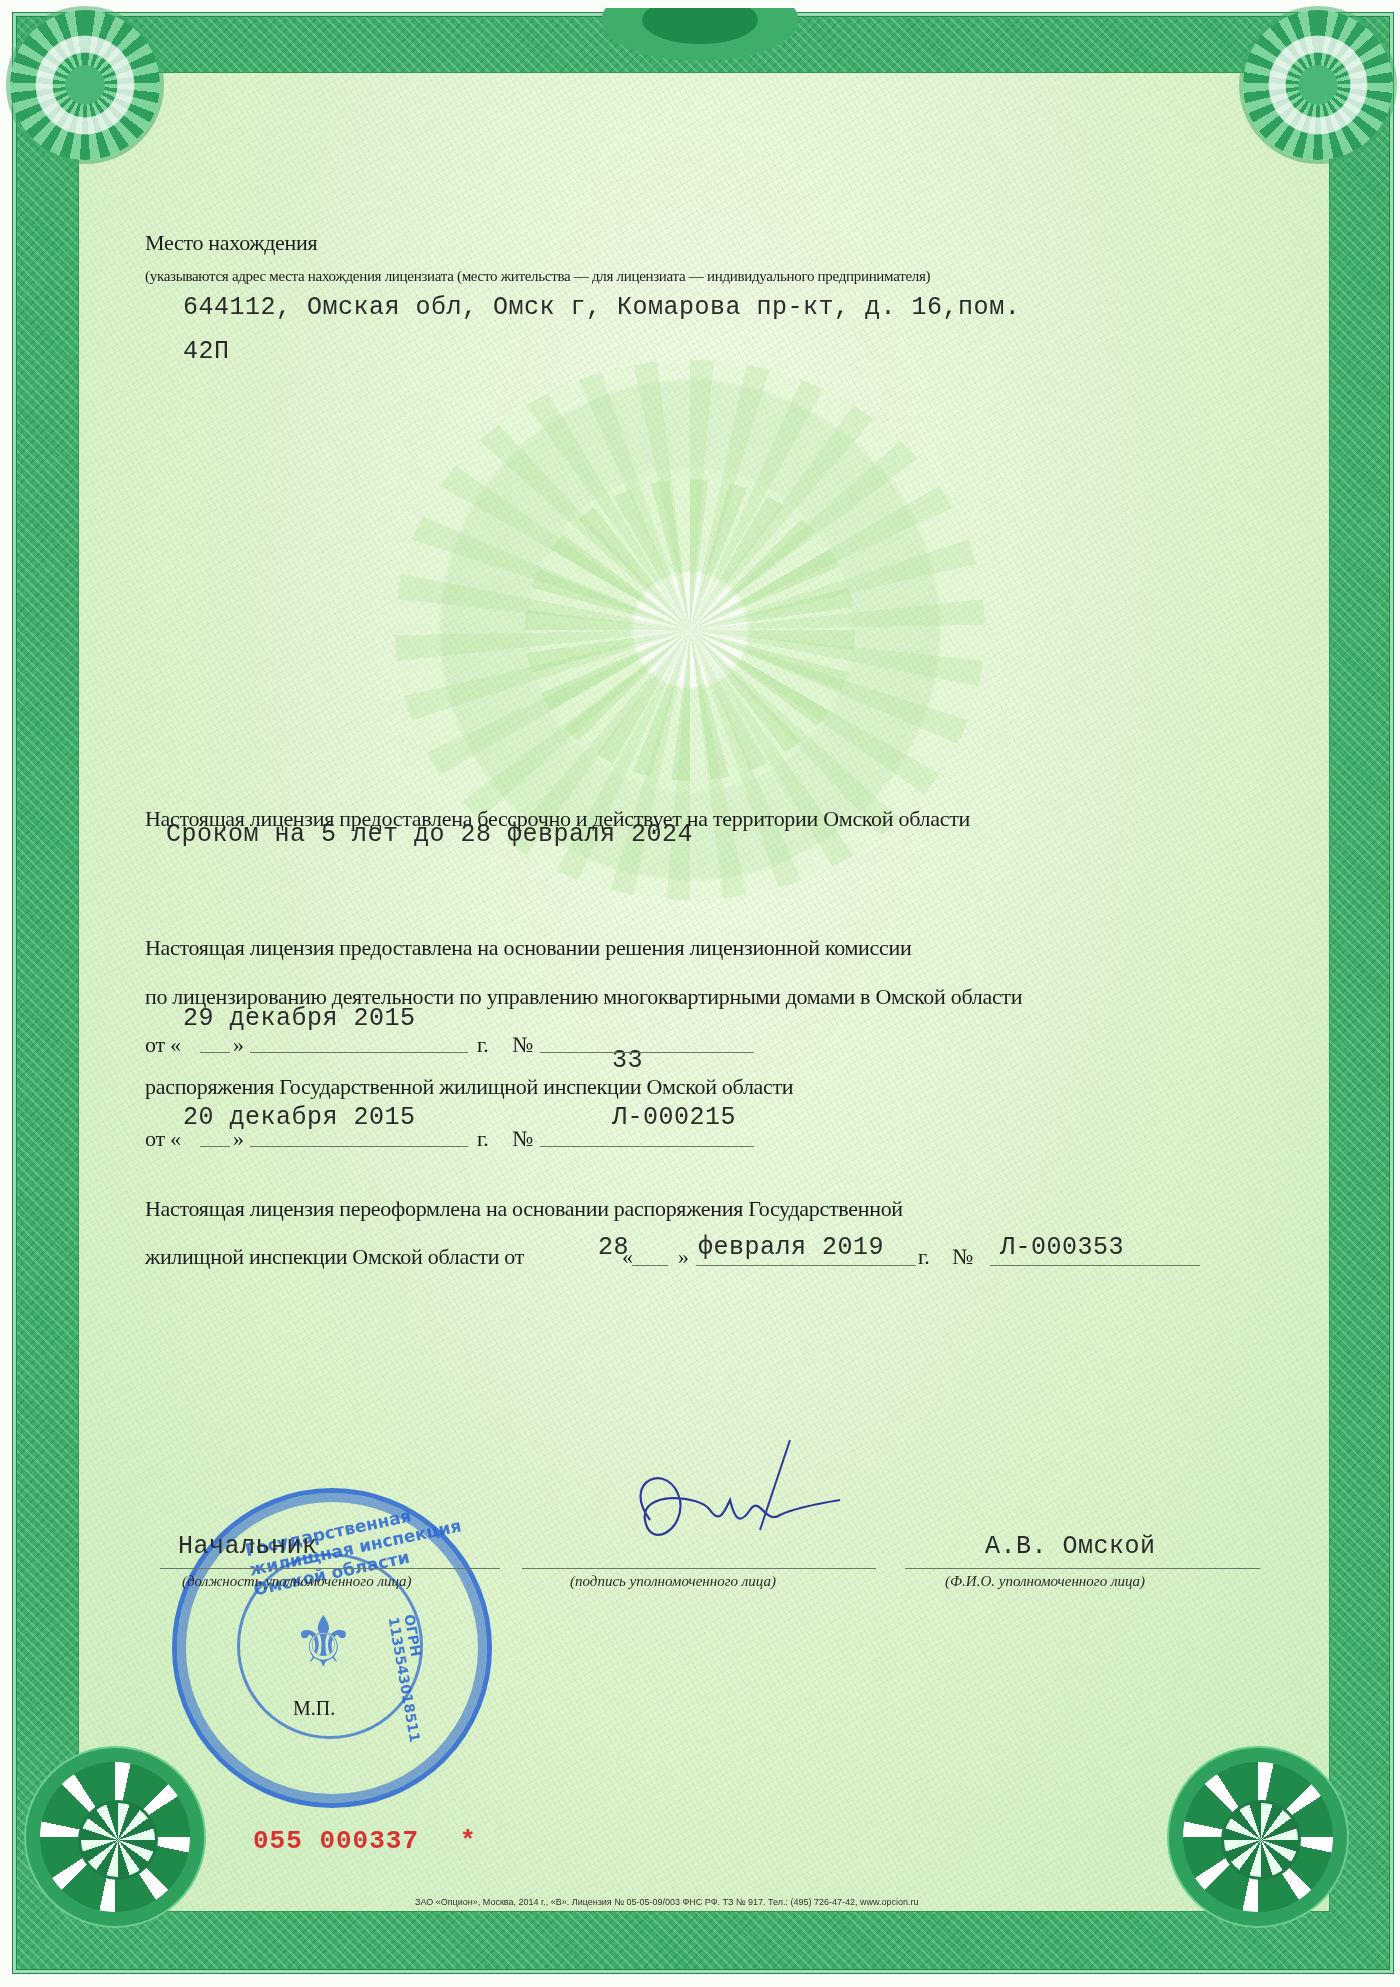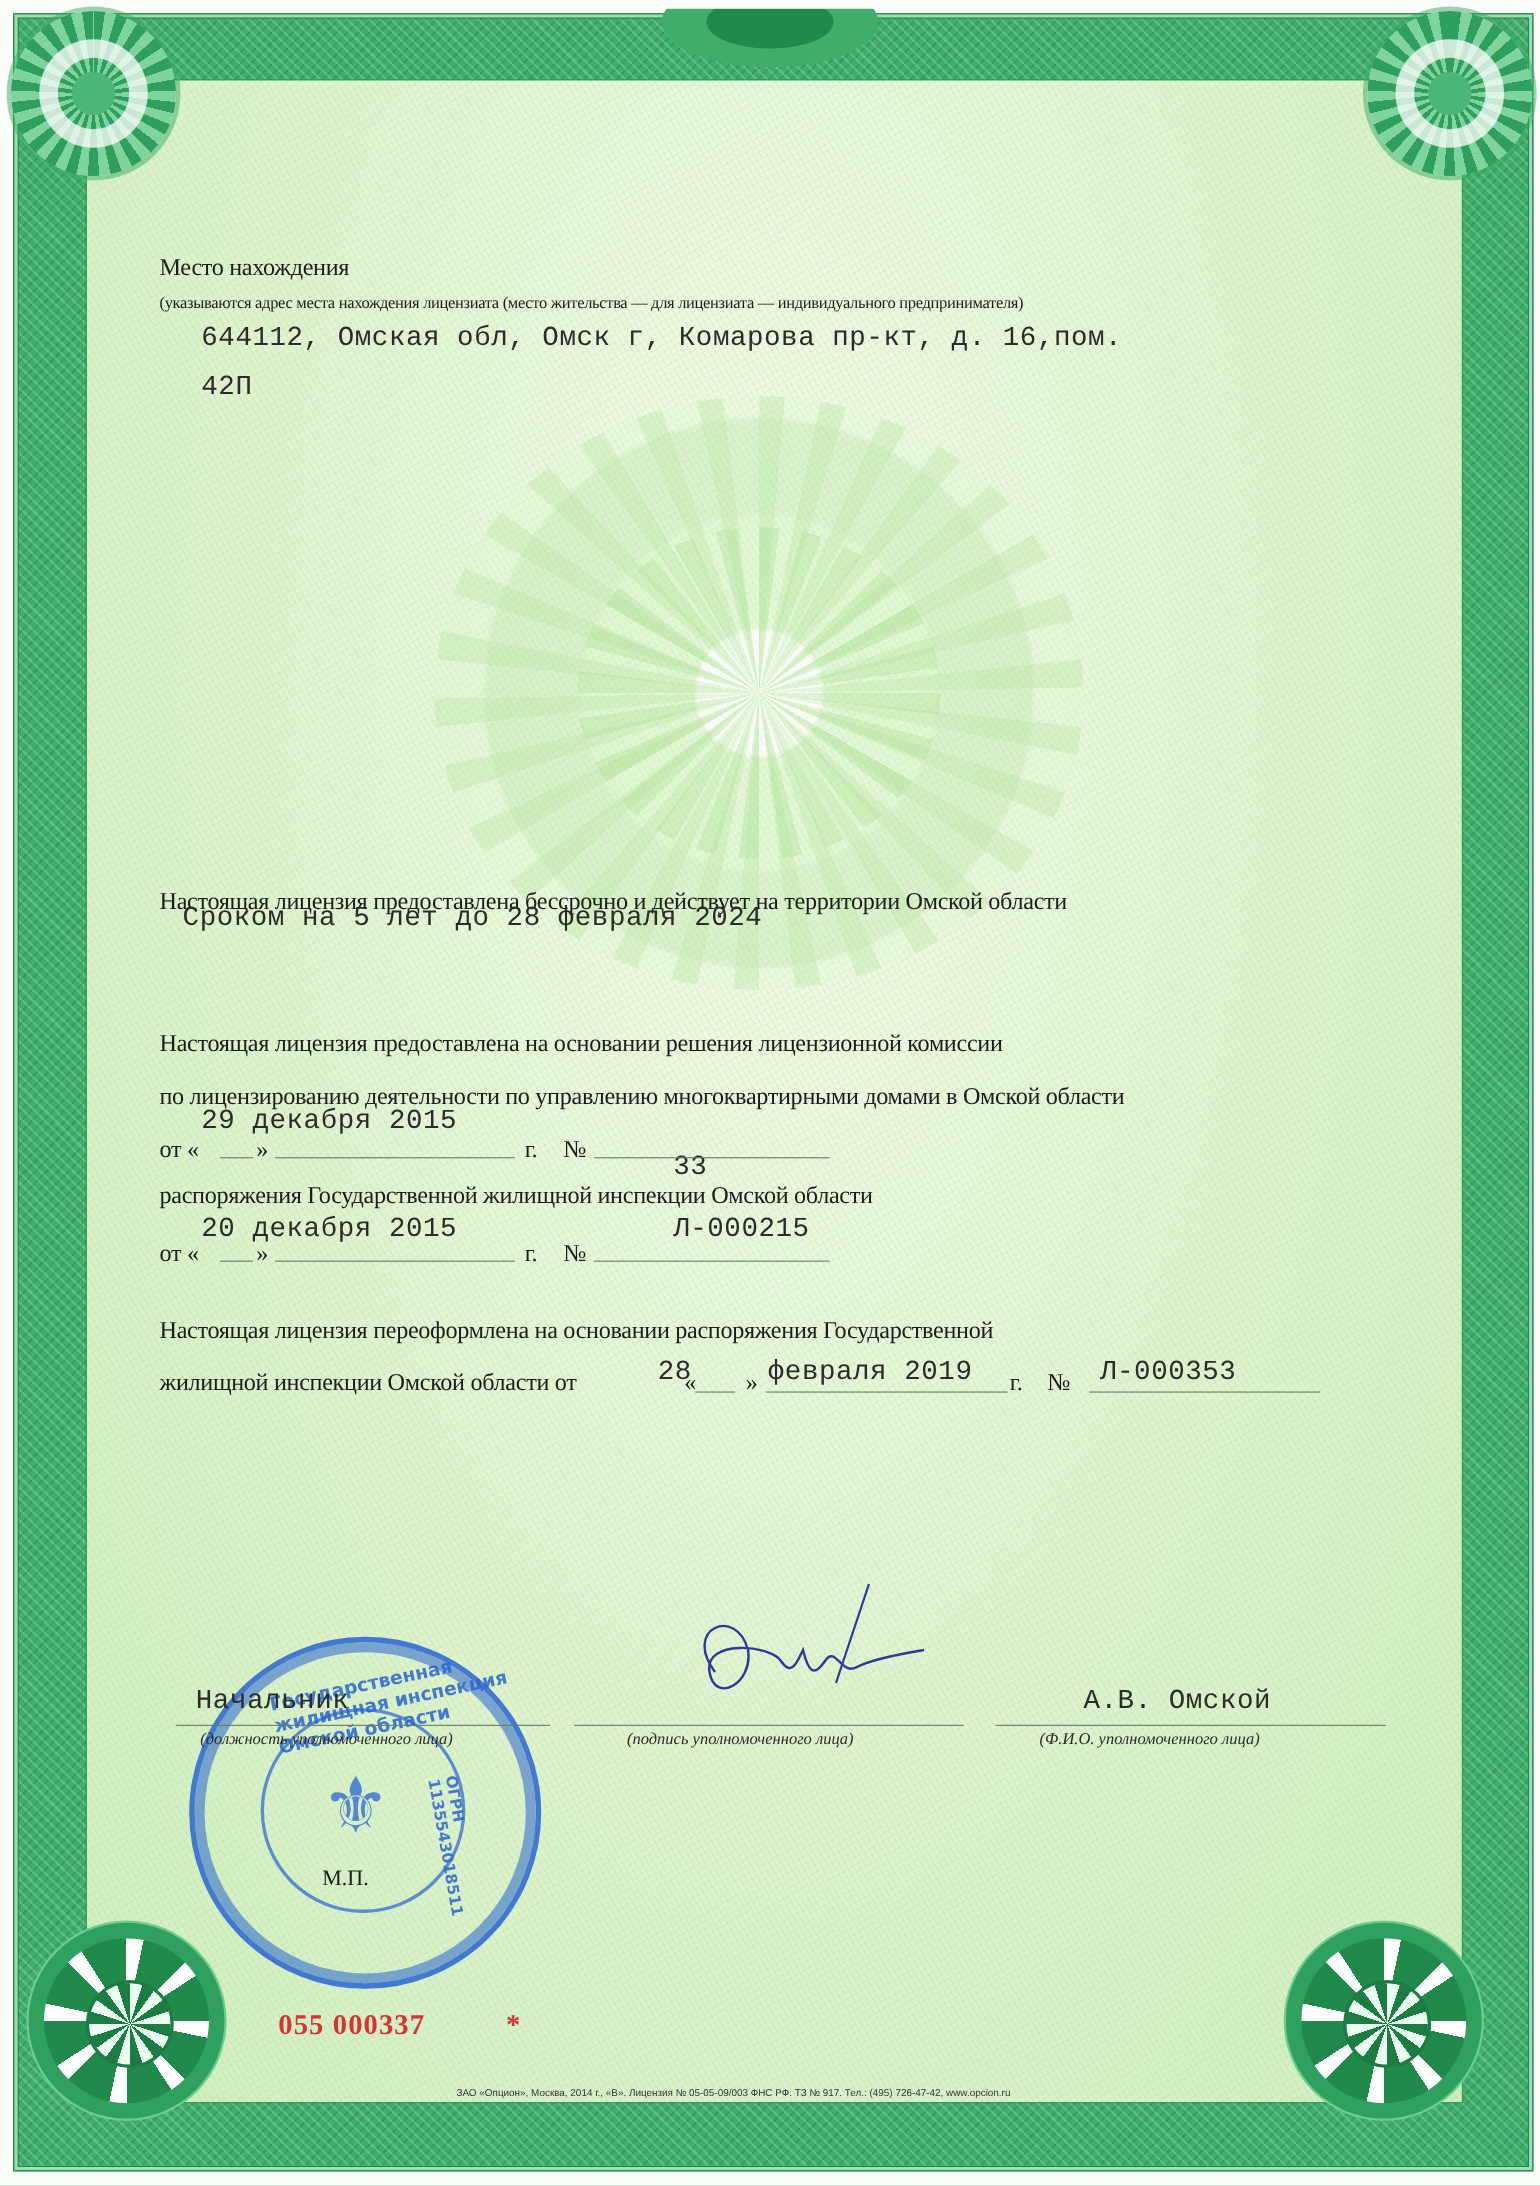--- a/index.html
+++ b/index.html
@@ -69,21 +69,21 @@
   }
   
   .abs { position: absolute; white-space: nowrap; color: #1c1c1c; }
   .serif { font-family: "Liberation Serif", "DejaVu Serif", serif; }
   .mono { font-family: "Liberation Mono", "DejaVu Sans Mono", monospace; color: #2b2b2b; }
   .label-lg { font-size: 22px; letter-spacing: -0.3px; }
   .label-sm { font-size: 15px; letter-spacing: -0.3px; }
   .typed { font-size: 25px; letter-spacing: 0.5px; }
   .line { position: absolute; border-bottom: 1px solid #6a7a66; height: 0; }
   .caption { font-size: 15px; font-style: italic; color: #2a2a2a; }
-  .serial { font-family: Liberation Serif, serif; font-size: 26px; color: #d83232; font-weight: bold; letter-spacing: 1px; }
+  .serial { font-family: Liberation Mono, monospace; font-size: 26px; color: #d83232; font-weight: bold; letter-spacing: 1px; }
   .printer { font-family: "Liberation Sans", "DejaVu Sans", sans-serif; font-size: 9px; color: #333; }
   
   .stamp {
     position: absolute; left: 172px; top: 1488px; width: 310px; height: 310px; border-radius: 50%;
     border: 5px solid rgba(40,100,210,0.85);
     box-shadow: inset 0 0 0 6px rgba(255,255,255,0.0), inset 0 0 0 9px rgba(40,100,210,0.55);
   }
   .stamp-inner {
     position: absolute; left: 60px; top: 60px; width: 180px; height: 180px; border-radius: 50%;
     border: 3px solid rgba(40,100,210,0.7);

